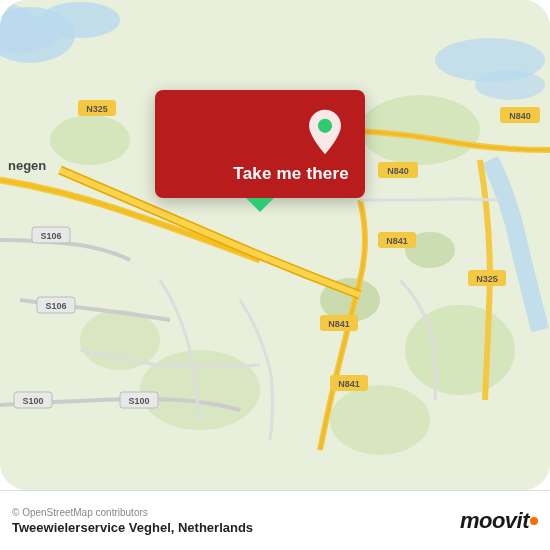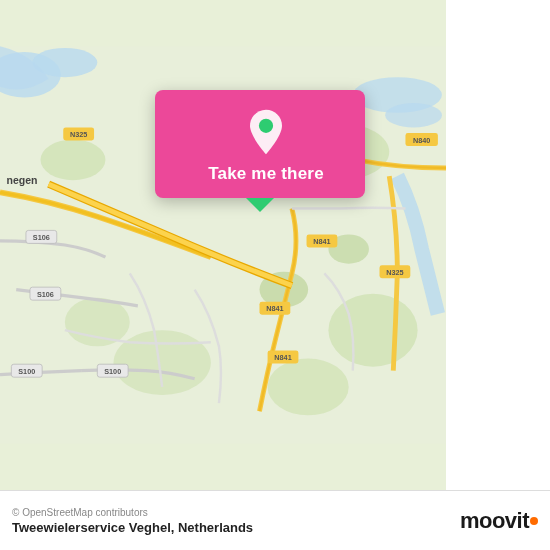--- a/index.html
+++ b/index.html
@@ -6,46 +6,47 @@
     body {
       width: 550px;
       height: 550px;
       overflow: hidden;
       font-family: Arial, sans-serif;
       position: relative;
     }
 
     
     #map-container {
-      width: 446px;
+      width: 550px;
       height: 490px;
       position: relative;
       background-color: #e8f0d8;
       overflow: hidden;
+      border-radius: 27px;
     }
 
     
     .map-svg {
       position: absolute;
       top: 0; left: 0;
       width: 100%; height: 100%;
     }
 
     
     #popup-card {
       position: absolute;
       top: 90px;
       left: 155px;
       width: 210px;
-      background: #ec4899;
+      background: #b91c1c;
       border-radius: 8px;
       padding: 18px 16px 14px 28px;
       display: flex;
       flex-direction: column;
-      align-items: center;
+      align-items: flex-end;
       box-shadow: 0 4px 16px rgba(0,0,0,0.25);
       z-index: 10;
     }
 
     #popup-card::after {
       content: '';
       position: absolute;
       bottom: -14px;
       left: 50%;
       transform: translateX(-50%);
@@ -105,20 +106,21 @@
     
     #moovit-logo {
       display: flex;
       align-items: center;
     }
 
     .moovit-text {
       font-size: 22px;
       font-weight: 900;
       color: #1a1a1a;
+      font-style: italic;
       letter-spacing: -0.5px;
     }
 
     .moovit-dot {
       display: inline-block;
       width: 8px;
       height: 8px;
       background: #ff6b00;
       border-radius: 50%;
       margin-left: 1px;

